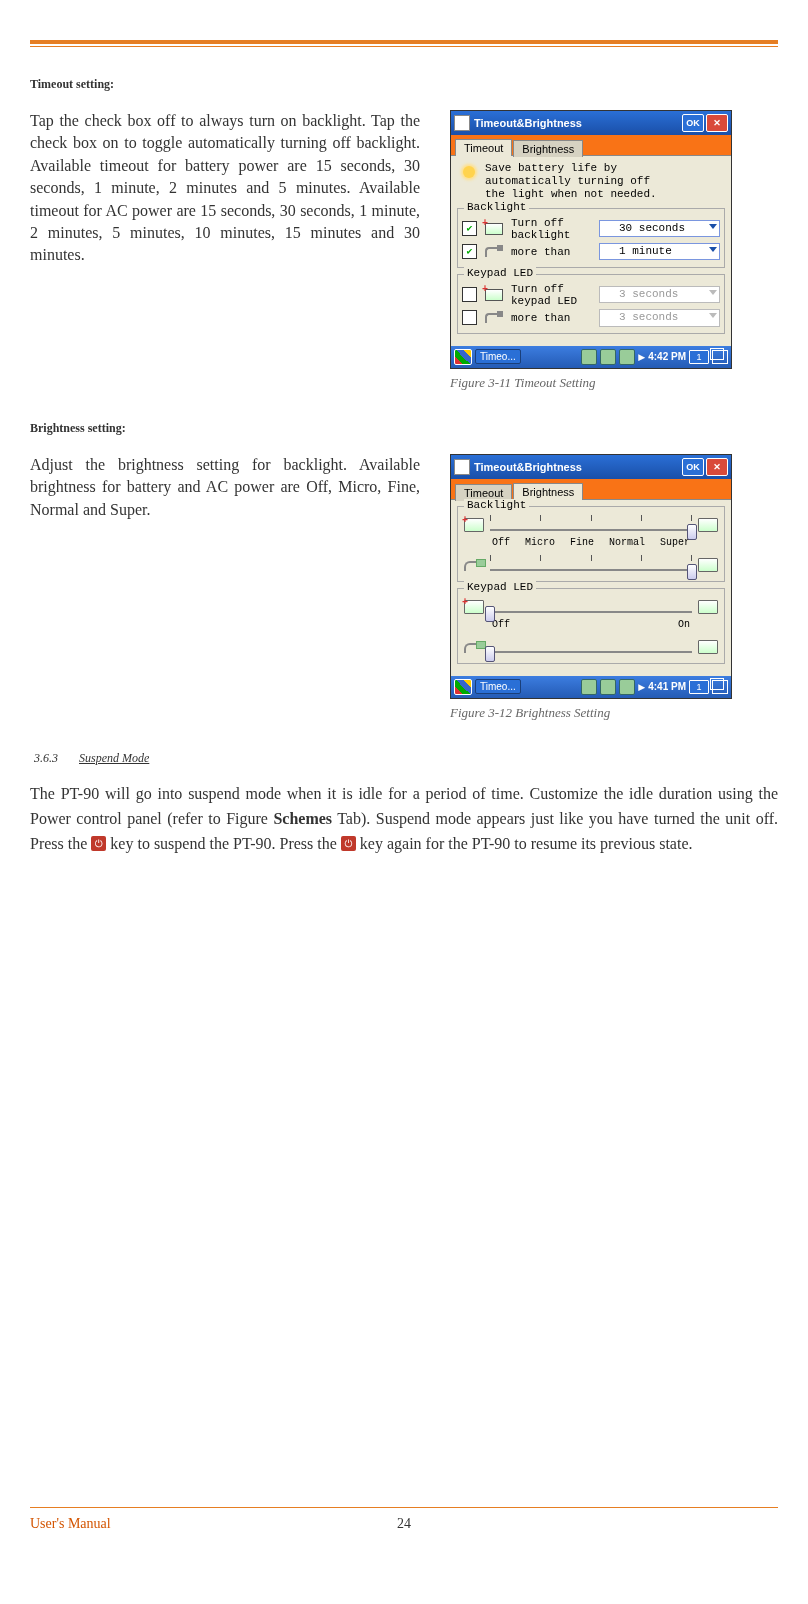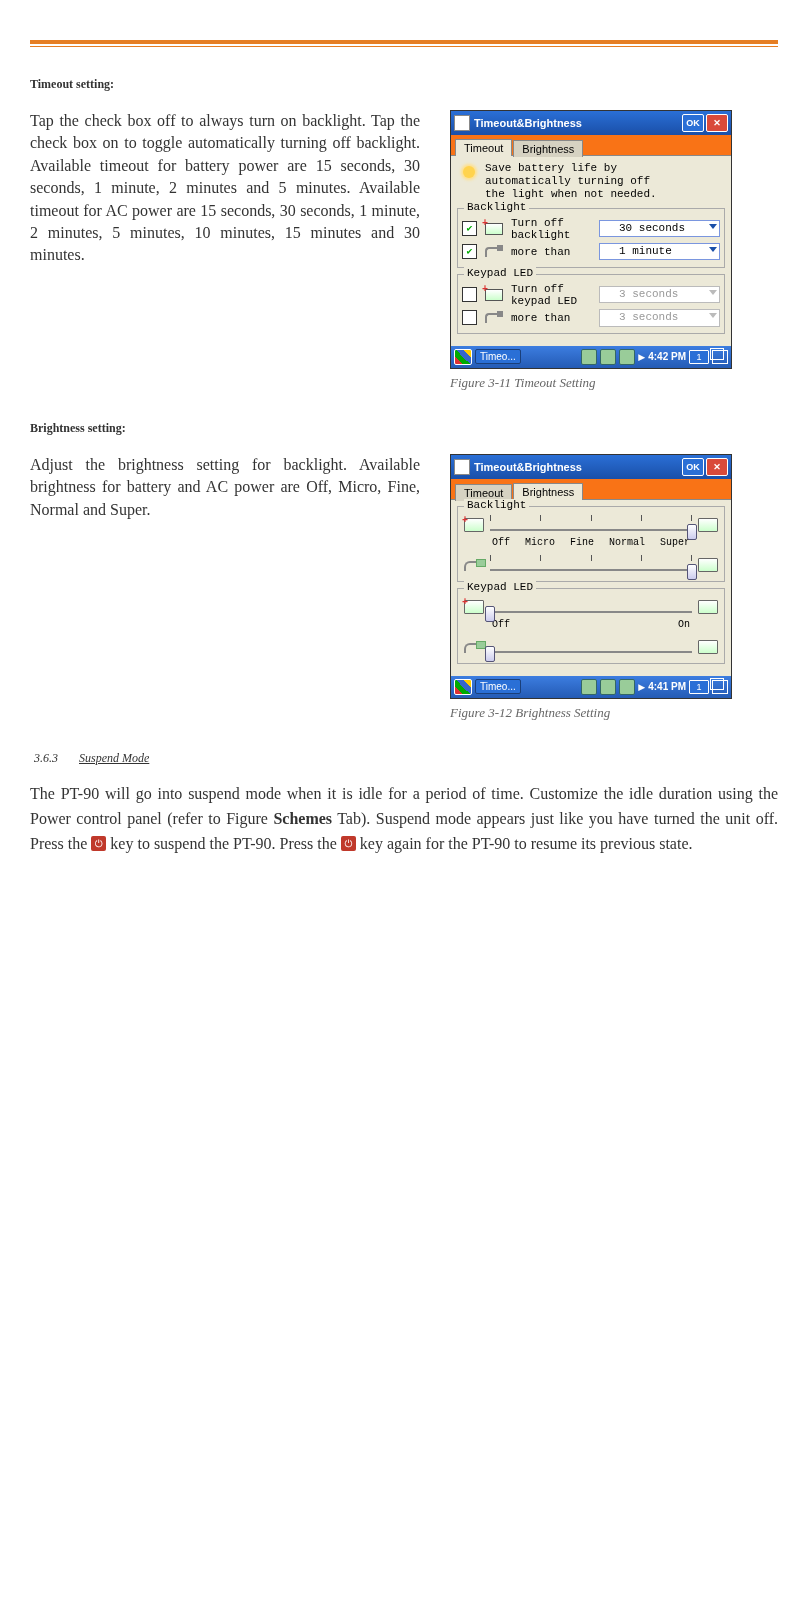--- a/index.html
+++ b/index.html
@@ -590,13 +590,21 @@
   <div class="subsection">
     <span class="num">3.6.3</span>
     <span class="title">Suspend Mode</span>
   </div>
 
   <p class="body-para">
     <span>The PT-90 will go into suspend mode when it is idle for a period of time. Customize the idle duration using the Power control panel (refer to Figure </span><b>Schemes</b><span> Tab). Suspend mode appears just like you have turned the unit off. Press the </span><span class="pwr-key">⏻</span><span> key to suspend the PT-90. Press the </span><span class="pwr-key">⏻</span><span> key again for the PT-90 to resume its previous state.</span>
   </p>
 
 
+  <div class="footer">
+    <div class="footer-line"></div>
+    <div class="footer-row">
+      <span class="footer-label">User's Manual</span>
+      <span class="footer-page">24</span>
+      <span></span>
+    </div>
+  </div>
 </div>
 
 </body></html>

